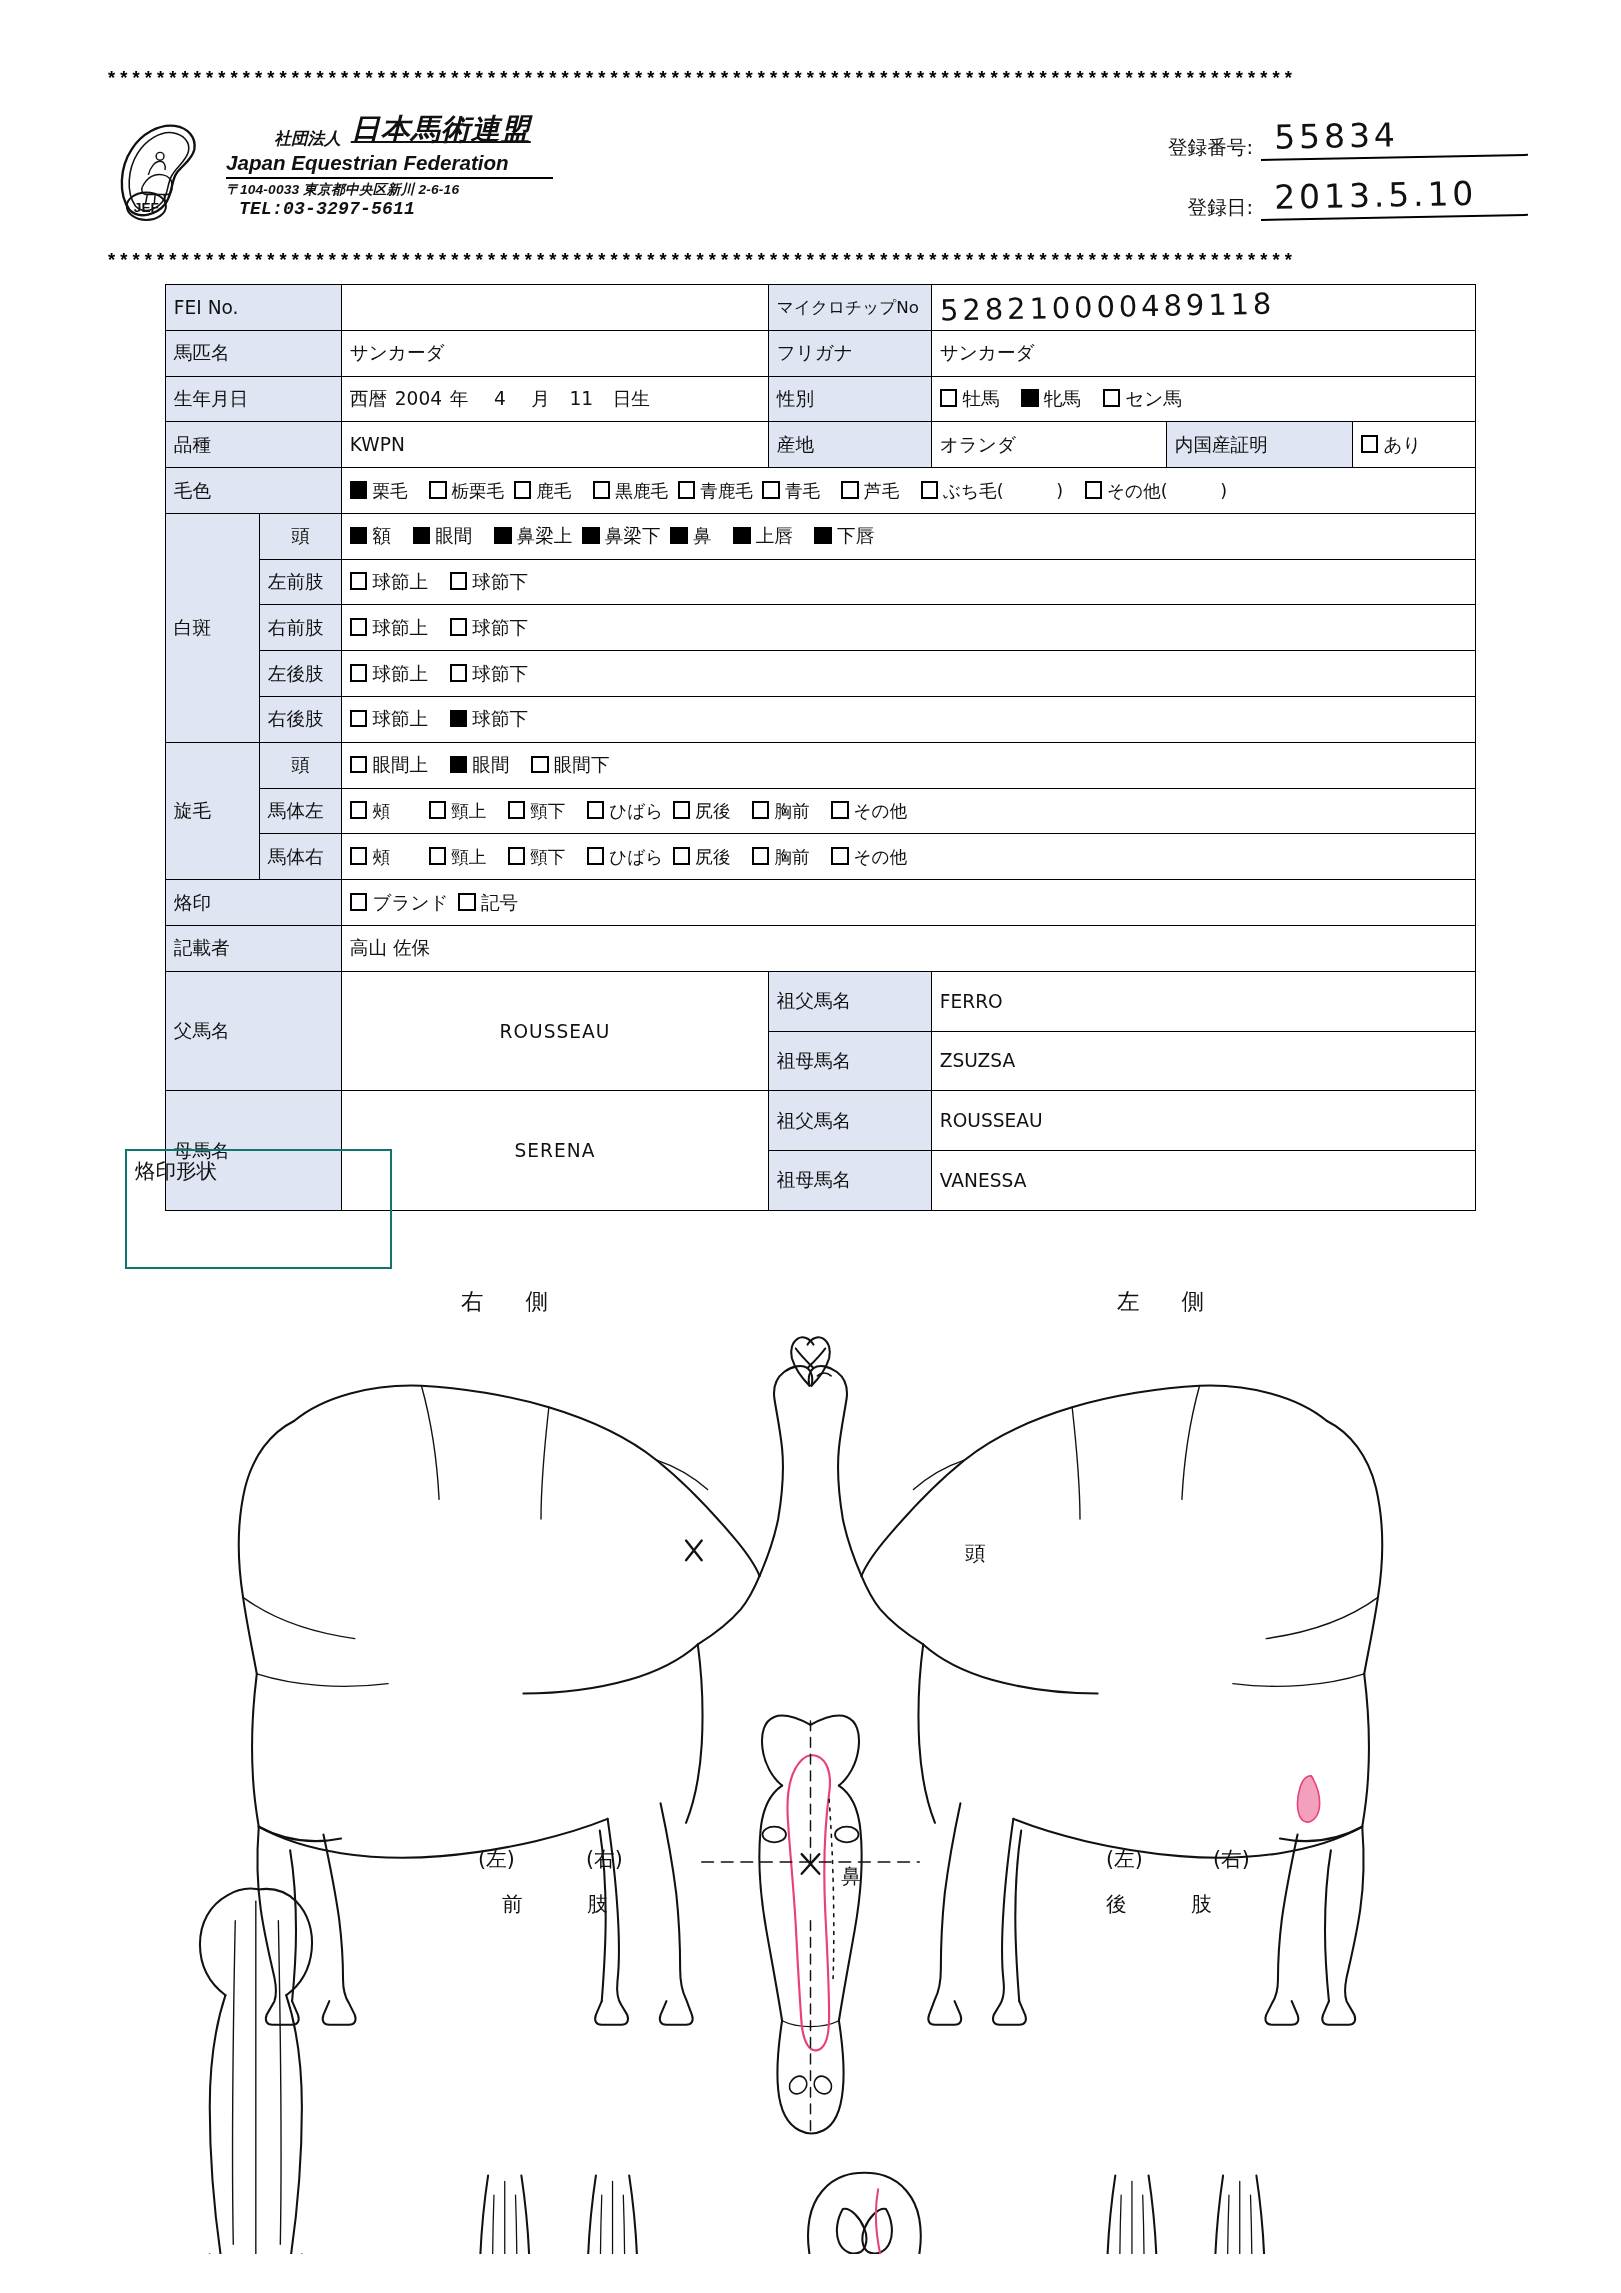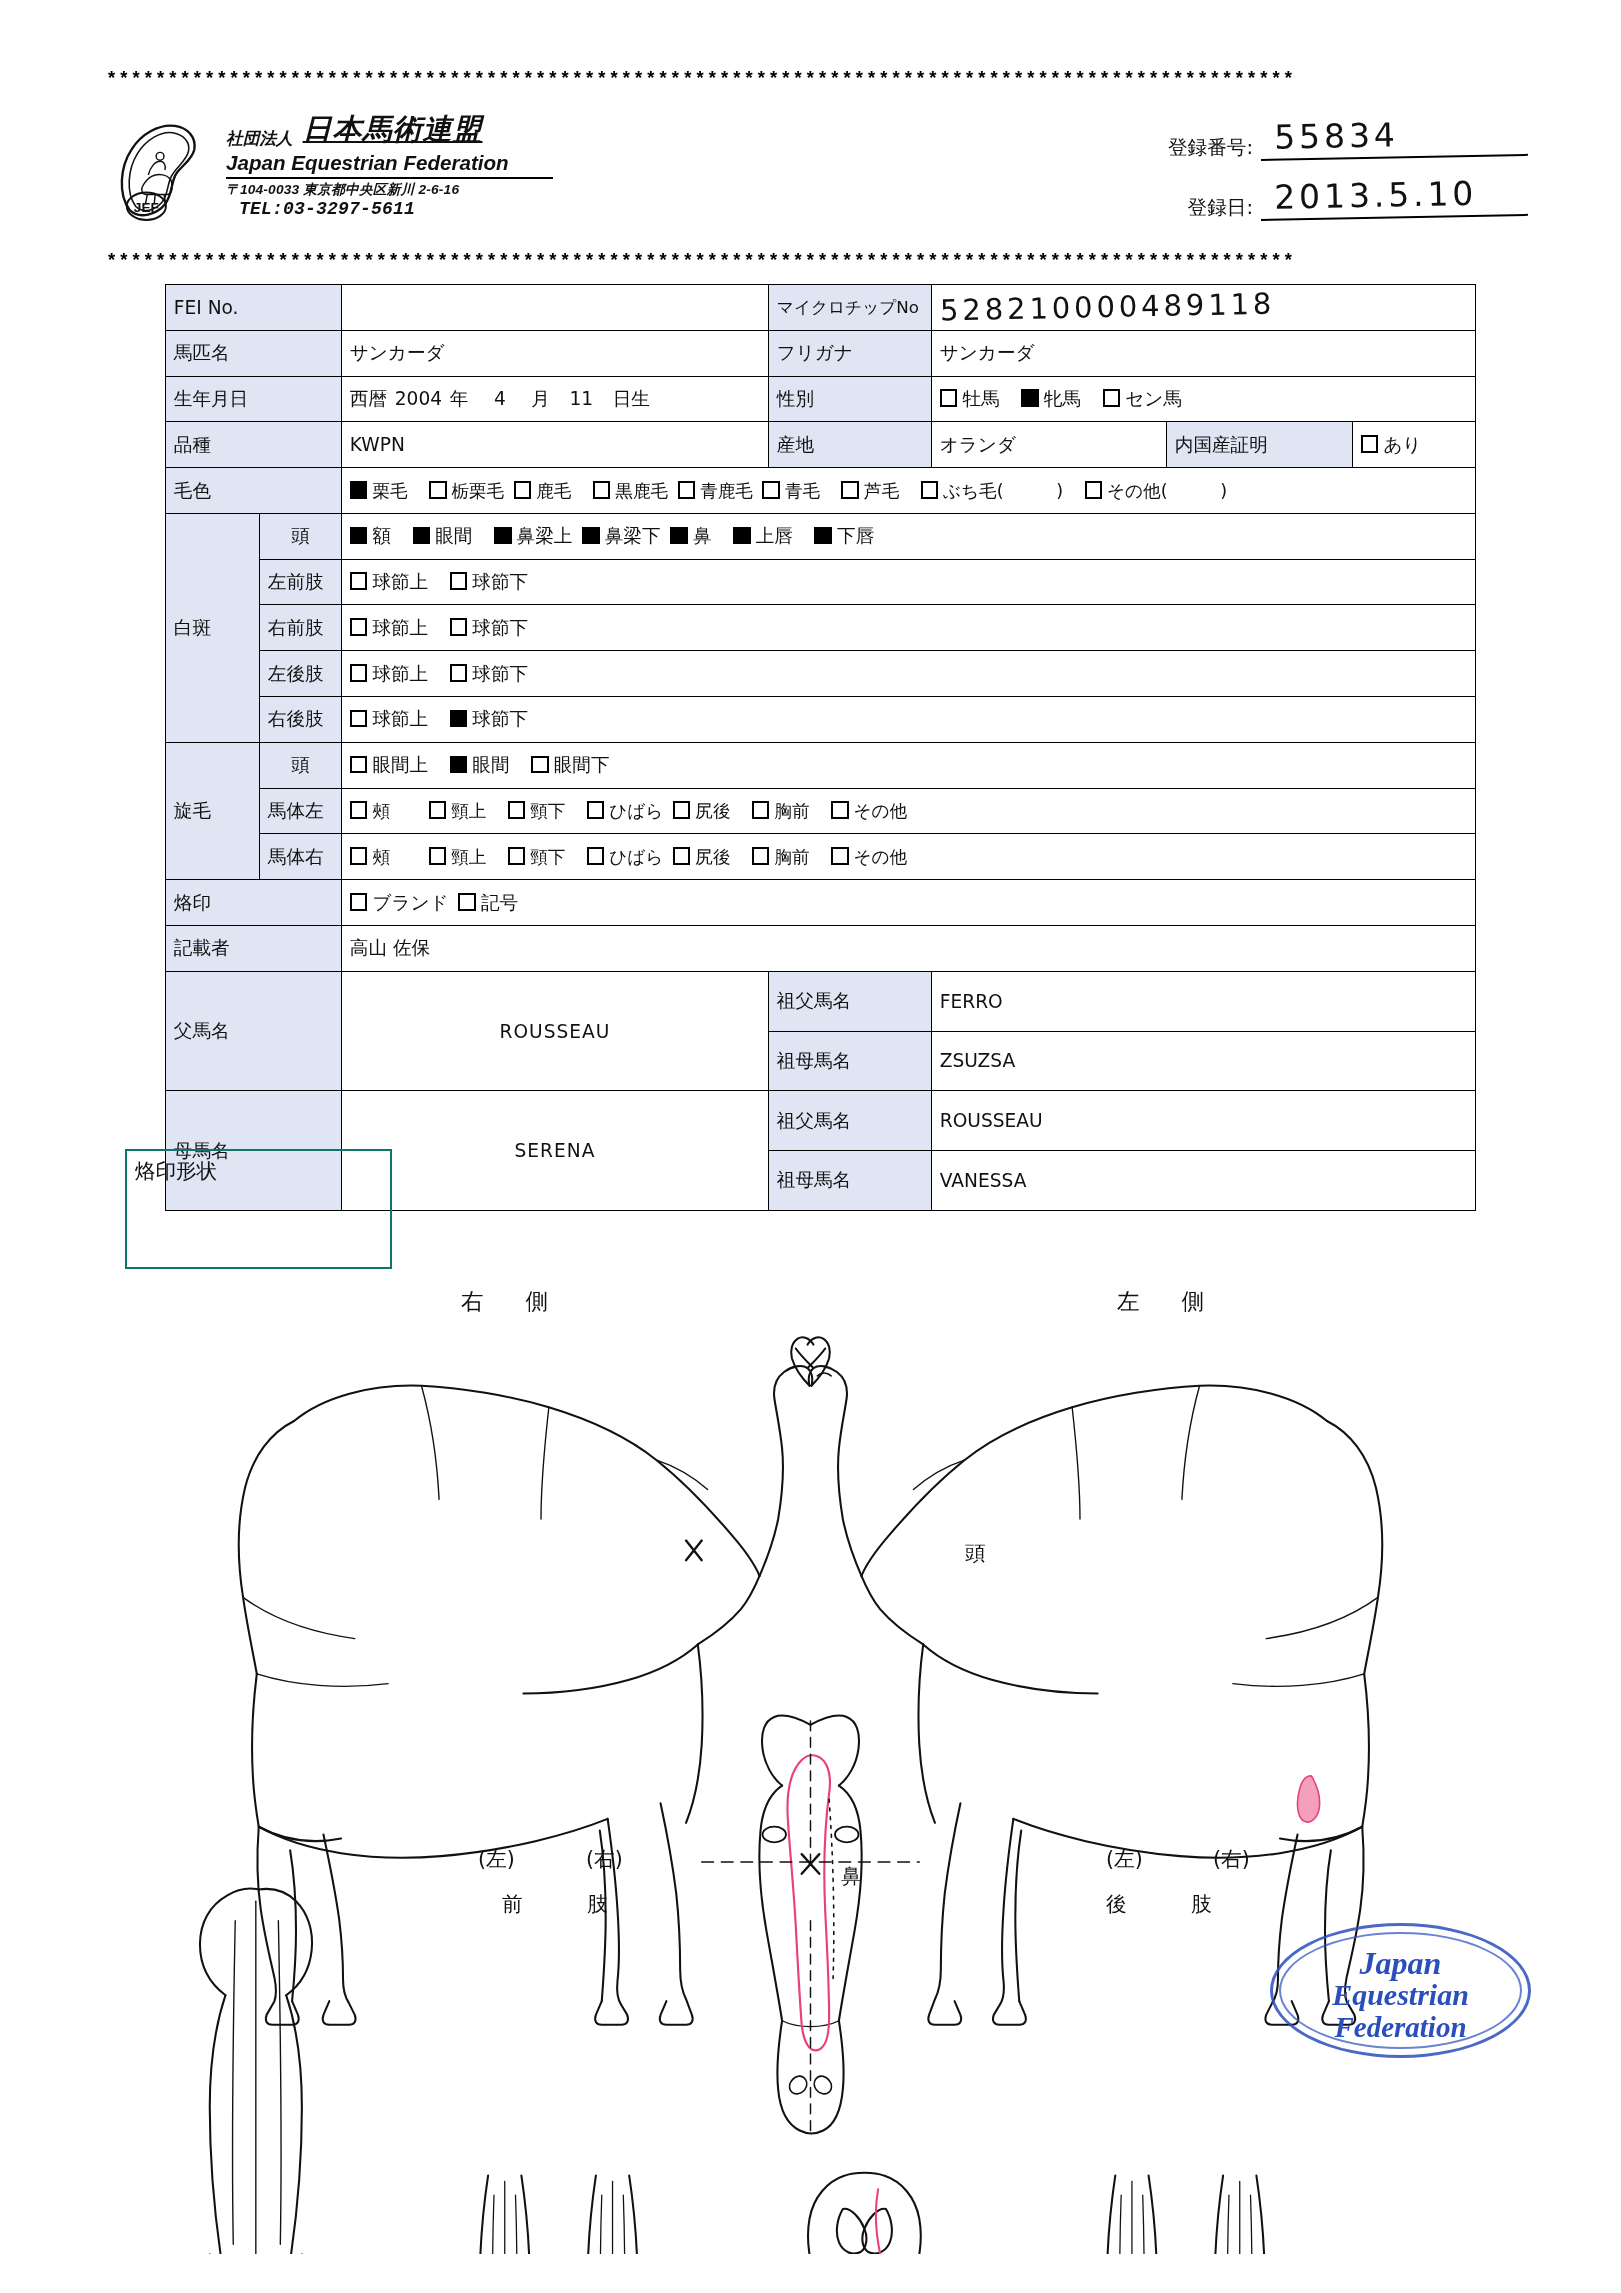--- a/index.html
+++ b/index.html
@@ -15,21 +15,21 @@
             white-space:nowrap;overflow:hidden;color:#000;font-weight:700;}
   .starline.top{top:71px;}
   .starline.bot{top:253px;}
 
   
   .header{position:absolute;left:106px;top:108px;width:1421px;height:127px;}
 
   .logo-mark{position:absolute;left:9.8px;top:7.8px;width:94px;height:108px;}
 
   .org-block{position:absolute;left:120px;top:2px;width:353px;}
-  .org-jp-row{display:flex;align-items:flex-end;gap:9.8px;}
+  .org-jp-row{display:flex;align-items:flex-end;gap:9.8px;justify-content:center;}
   .org-jp-small{font-size:16.7px;font-weight:700;font-style:italic;
                 font-family:"DejaVu Sans",sans-serif;}
   .org-jp-big{font-size:29px;font-weight:700;font-style:italic;letter-spacing:1px;
               font-family:"DejaVu Sans",sans-serif;text-decoration:underline;}
   .org-en{font-size:20.6px;font-style:italic;font-weight:600;margin-top:1px;
           font-family:"Liberation Sans",sans-serif;}
   .org-rule{border-top:2px solid #000;margin-top:2px;width:327px;}
   .org-addr{font-size:13.7px;font-style:italic;font-weight:700;margin-top:2px;
             font-family:"Liberation Sans",sans-serif;letter-spacing:0.2px;}
   .org-tel{font-size:18px;font-style:italic;font-weight:700;
@@ -567,22 +567,15 @@
             <path d="M96 14 C92 36 94 64 100 88 C106 112 100 132 86 140" stroke="#e8407a" stroke-width="2.1"></path>
             <path d="M48 104 C62 112 90 114 110 106" stroke="#e8407a" stroke-width="2.1"></path>
             <path d="M70 124 L96 124" stroke="#e8407a" stroke-width="2.1"></path>
           </g>
         </g>
 
       </g>
     </svg>
   </div>
 
-  <div class="stamp">
-    <div class="ring"></div>
-    <div class="ring2"></div>
-    <div class="l l1">Japan</div>
-    <div class="l l2">Equestrian</div>
-    <div class="l l3">Federation</div>
-  </div>
 
 </div>
 
 
 </body></html>

